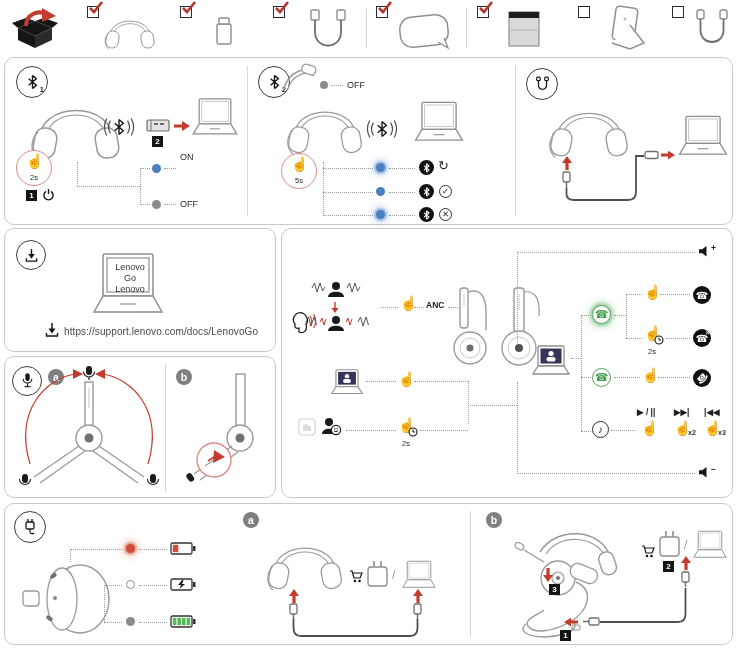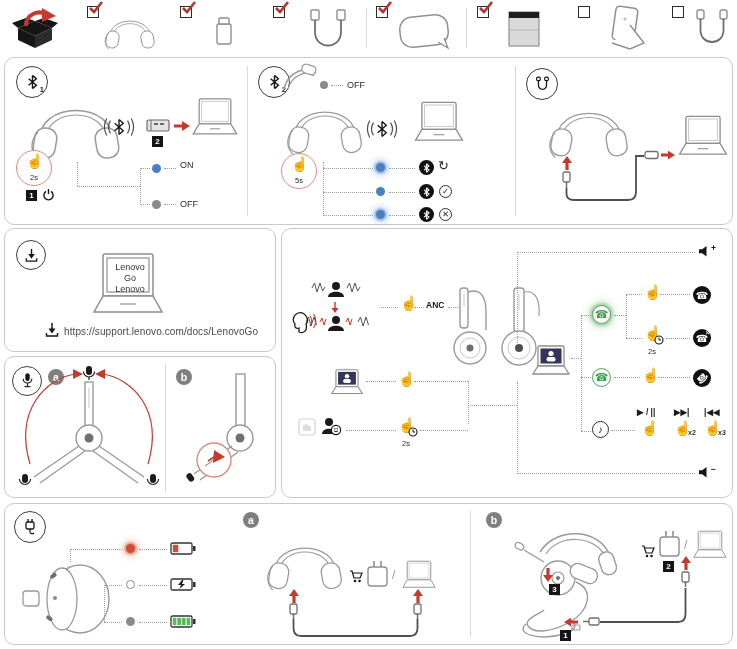--- a/index.html
+++ b/index.html
@@ -188,21 +188,21 @@
     <path d="M24 38 H36" stroke="#8f8f8f" stroke-width="1.2"></path>
   </svg>
 
   <div class="dv" style="left:77px;top:162px;height:24px"></div>
   <div class="dh" style="left:77px;top:186px;width:63px"></div>
   <div class="dv" style="left:140px;top:168px;height:37px"></div>
   <div class="dh" style="left:140px;top:168px;width:10px"></div>
   <div class="dh" style="left:140px;top:204px;width:10px"></div>
   <span class="led blue" style="left:152px;top:164px;width:9px;height:9px"></span>
   <div class="dh" style="left:164px;top:168px;width:12px"></div>
-  <span class="lbl" style="left:180px;top:160px">ON</span>
+  <span class="lbl" style="left:180px;top:152px">ON</span>
   <span class="led gray" style="left:152px;top:200px;width:9px;height:9px"></span>
   <div class="dh" style="left:164px;top:204px;width:12px"></div>
   <span class="lbl" style="left:180px;top:199px">OFF</span>
 
   <div class="hcircle" style="left:258px;top:66px;width:32px;height:32px">
     <svg width="11" height="16" viewBox="0 0 10 14">
       <path d="M5 1 V13 M5 1 L8.5 4 L1.5 10 M5 13 L8.5 10 L1.5 4" fill="none" stroke="#161616" stroke-width="1.3"></path>
       </svg>
     <span class="hsub">2</span>
   </div>

